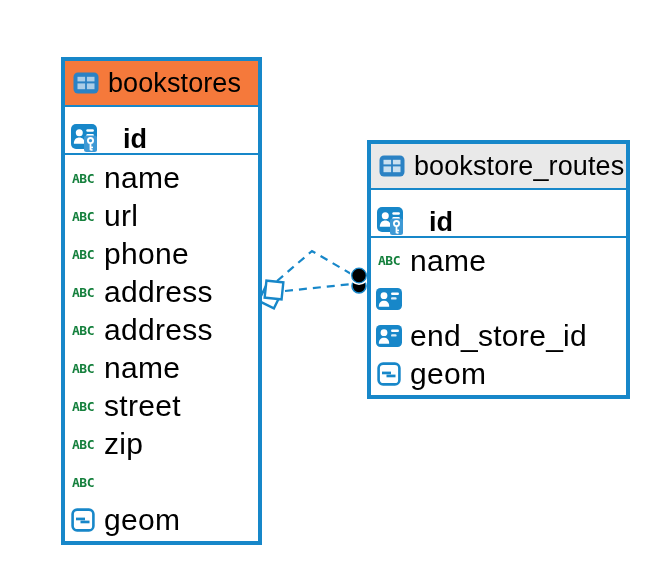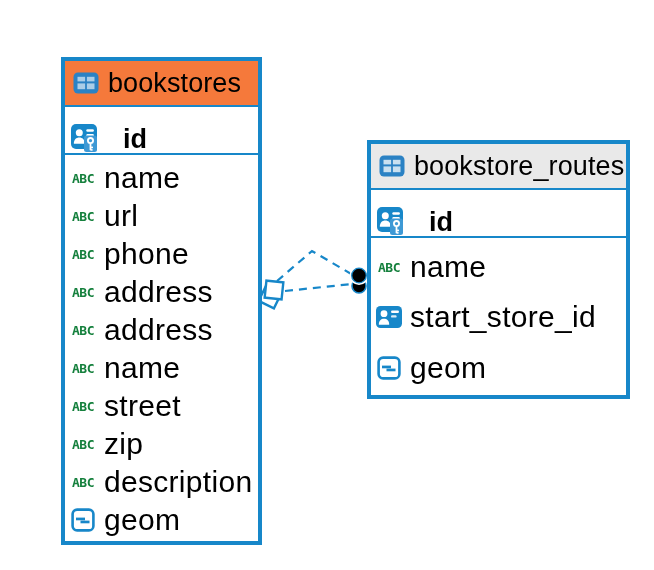--- a/index.html
+++ b/index.html
@@ -117,21 +117,20 @@
       <div class="col-row">
         <span class="abc">ABC</span>
         <span class="col-name">street</span>
       </div>
       <div class="col-row">
         <span class="abc">ABC</span>
         <span class="col-name">zip</span>
       </div>
       <div class="col-row">
         <span class="abc">ABC</span>
-        <span class="col-name">description</span>
       </div>
       <div class="col-row">
         <span class="icon-slot">
           <svg width="24" height="24" viewBox="0 0 24 24">
             <rect x="1.6" y="1.6" width="20.8" height="20.8" rx="4.5" fill="#ffffff" stroke="#1787c9" stroke-width="2.6"></rect>
             <rect x="5" y="9.6" width="9" height="2.7" fill="#1787c9"></rect>
             <rect x="9.5" y="12.6" width="9" height="2.7" fill="#1787c9"></rect>
           </svg>
         </span>
         <span class="col-name">geom</span>
@@ -179,21 +178,32 @@
       <div class="col-row">
         <span class="icon-slot">
           <svg width="28" height="24" viewBox="0 0 28 24">
             <rect x="1" y="1" width="26" height="22" rx="4.5" fill="#1787c9"></rect>
             <circle cx="9" cy="8.7" r="3.4" fill="#ffffff"></circle>
             <path d="M3.8 19.8 c0-4.2 2.3-6 5.2-6 s5.2 1.8 5.2 6 z" fill="#ffffff"></path>
             <rect x="16" y="5.5" width="8" height="2.6" rx="1.3" fill="#ffffff"></rect>
             <rect x="16" y="10.2" width="5.6" height="2.4" rx="1.2" fill="rgba(255,255,255,0.85)"></rect>
           </svg>
         </span>
-        <span class="col-name">start_store_id</span>
+      </div>
+      <div class="col-row">
+        <span class="icon-slot">
+          <svg width="28" height="24" viewBox="0 0 28 24">
+            <rect x="1" y="1" width="26" height="22" rx="4.5" fill="#1787c9"></rect>
+            <circle cx="9" cy="8.7" r="3.4" fill="#ffffff"></circle>
+            <path d="M3.8 19.8 c0-4.2 2.3-6 5.2-6 s5.2 1.8 5.2 6 z" fill="#ffffff"></path>
+            <rect x="16" y="5.5" width="8" height="2.6" rx="1.3" fill="#ffffff"></rect>
+            <rect x="16" y="10.2" width="5.6" height="2.4" rx="1.2" fill="rgba(255,255,255,0.85)"></rect>
+          </svg>
+        </span>
+        <span class="col-name">end_store_id</span>
       </div>
       <div class="col-row">
         <span class="icon-slot">
           <svg width="24" height="24" viewBox="0 0 24 24">
             <rect x="1.6" y="1.6" width="20.8" height="20.8" rx="4.5" fill="#ffffff" stroke="#1787c9" stroke-width="2.6"></rect>
             <rect x="5" y="9.6" width="9" height="2.7" fill="#1787c9"></rect>
             <rect x="9.5" y="12.6" width="9" height="2.7" fill="#1787c9"></rect>
           </svg>
         </span>
         <span class="col-name">geom</span>

